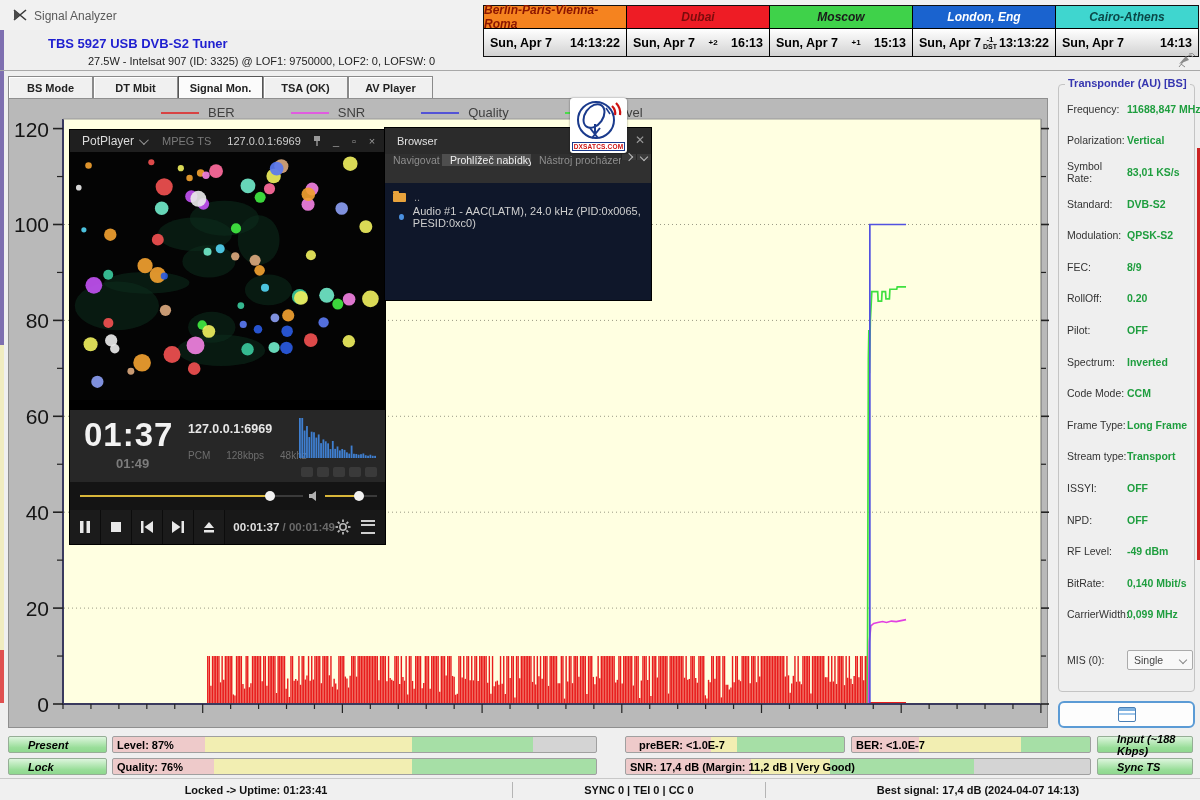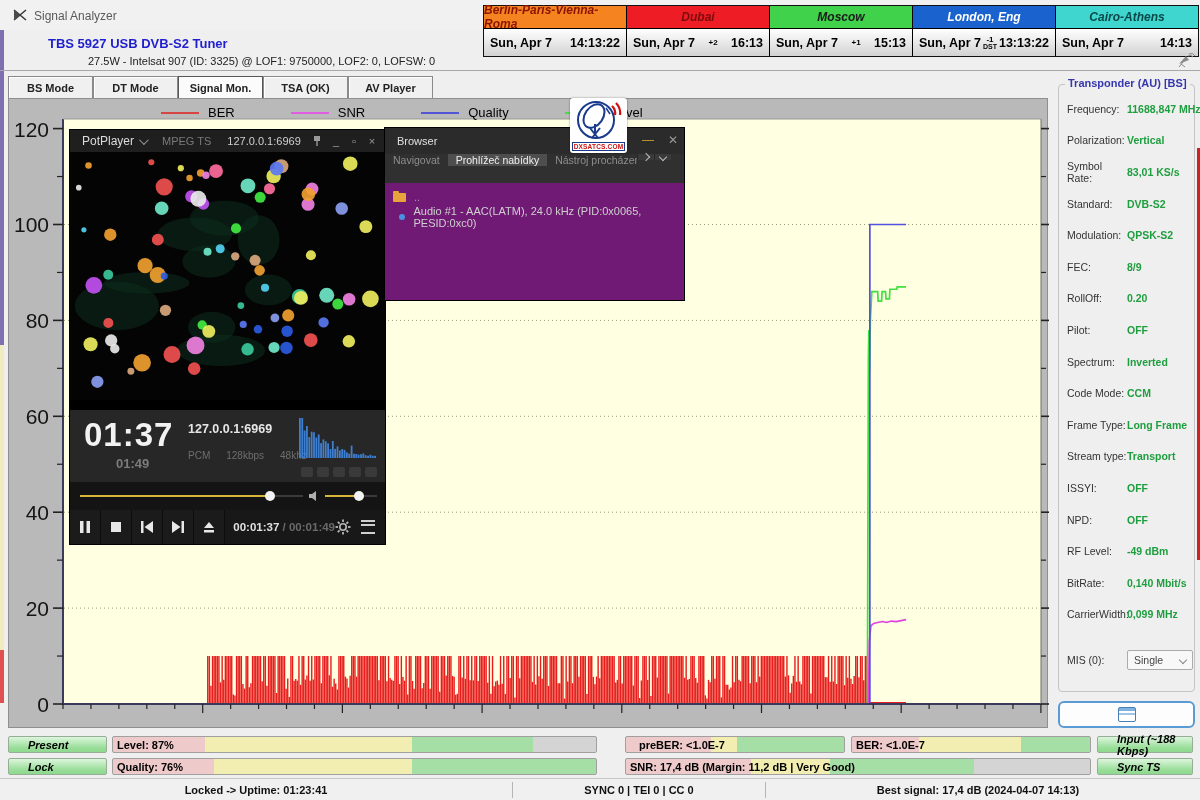--- a/index.html
+++ b/index.html
@@ -29,21 +29,21 @@
   .toprule{left:0;top:70px;width:1200px;height:1px;background:#a8a8a8;}
   
   .tabs{left:8px;top:76px;display:flex;}
   .tab{width:83px;height:22px;background:#f0f0f0;border:1px solid #8a8a8a;
        box-shadow:inset 1px 1px 0 #ffffff;font-size:11px;font-weight:bold;color:#222;
        display:flex;align-items:center;justify-content:center;cursor:default;}
   .tab.active{background:#fbfbfb;border-color:#555;}
   
   .chart-widget{left:8px;top:98px;width:1040px;height:630px;background:#b9b9b9;border:1px solid #8f8f8f;box-sizing:border-box;}
   .legend{position:absolute;left:152px;top:6px;display:flex;gap:56px;}
-  .legend-item{display:flex;align-items:center;gap:9px;font-size:13px;color:#000000;}
+  .legend-item{display:flex;align-items:center;gap:9px;font-size:13px;color:#404040;}
   .legend-line{width:38px;height:2px;}
   #chart-svg{position:absolute;left:0;top:0;}
   
   .pp{left:70px;top:130px;width:315px;height:414px;background:#000;box-shadow:0 0 0 1px #000;}
   .pp-title{position:absolute;left:0;top:0;width:100%;height:22px;background:#1f1f1f;
             display:flex;align-items:center;font-size:11px;color:#cfcfcf;}
   .pp-name{margin-left:12px;font-size:12px;color:#dcdcdc;}
   .pp-chev{margin-left:5px;width:6px;height:6px;border-right:1px solid #9a9a9a;border-bottom:1px solid #9a9a9a;transform:rotate(45deg) translateY(-2px);}
   .pp-fmt{margin-left:16px;color:#7a7a7a;}
   .pp-src{margin-left:16px;color:#cfcfcf;}
@@ -64,21 +64,21 @@
   .pp-vol{position:absolute;left:255px;top:13px;width:52px;height:2px;background:#3a3a3a;}
   .pp-vol-fill{position:absolute;left:0;top:0;height:2px;width:62%;background:#d8b63a;}
   .pp-ctrl{position:absolute;left:0;top:380px;width:315px;height:34px;background:#181818;display:flex;align-items:center;}
   .pp-btn{width:35px;height:34px;background:#1b1b1b;border-right:1px solid #0c0c0c;display:flex;align-items:center;justify-content:center;}
   .pp-time{margin-left:8px;font-size:11.5px;font-weight:bold;color:#e0e0e0;white-space:nowrap;}
   .pp-time .dim{color:#6a6a6a;}
   .pp-right{margin-left:auto;display:flex;align-items:center;gap:10px;margin-right:10px;}
   .menu-icon{width:14px;height:10px;border-top:2px solid #cfcfcf;border-bottom:2px solid #cfcfcf;}
   .menu-icon i{display:block;height:2px;background:#cfcfcf;margin-top:2px;}
   
-  .br{left:385px;top:128px;width:266px;height:172px;background:#701a75;box-shadow:0 0 0 1px #000;padding-left:33px;}
+  .br{left:385px;top:128px;width:266px;height:172px;background:#0f172a;box-shadow:0 0 0 1px #000;}
   .br-title{position:absolute;left:0;top:0;width:100%;height:26px;background:#2b2b2b;display:flex;align-items:center;}
   .br-name{margin-left:12px;font-size:11px;color:#e0e0e0;}
   .br-close{position:absolute;right:6px;top:5px;color:#9a9a9a;font-size:12px;}
   .br-min{position:absolute;right:30px;top:5px;color:#c8a030;font-size:12px;}
   .br-tabs{position:absolute;left:0;top:26px;width:100%;height:29px;background:#303030;display:flex;align-items:flex-start;}
   .br-tab{display:flex;align-items:center;padding:0 8px;font-size:10.5px;color:#8e8e8e;white-space:nowrap;overflow:hidden;}
   .br-tab.active{background:#4e4e4e;color:#f0f0f0;}
   .br-navbtn{width:16px;background:#3a3a3a;border-left:1px solid #262626;display:flex;align-items:center;justify-content:center;}
   .chev-r{width:5px;height:5px;border-right:1px solid #bbb;border-top:1px solid #bbb;transform:rotate(45deg);}
   .chev-d{width:5px;height:5px;border-right:1px solid #bbb;border-bottom:1px solid #bbb;transform:rotate(45deg);}
@@ -192,21 +192,21 @@
     <path d="M12 4 q3 -2 5 1 M13 2 q4 -2 6 2" stroke="#8a8a8a" fill="none" stroke-width="1"></path>
     <path d="M5 12 L9 15 M7 10 L3 15" stroke="#8a8a8a" stroke-width="1"></path>
   </svg>
 
   <div class="abs device-title">TBS 5927 USB DVB-S2 Tuner</div>
   <div class="abs device-sub">27.5W - Intelsat 907 (ID: 3325) @ LOF1: 9750000, LOF2: 0, LOFSW: 0</div>
   <div class="abs toprule"></div>
 
   <div class="abs tabs">
     <div class="tab">BS Mode</div>
-    <div class="tab">DT Mode</div>
+    <div class="tab">DT Mbit</div>
     <div class="tab active">Signal Mon.</div>
     <div class="tab">TSA (OK)</div>
     <div class="tab">AV Player</div>
   </div>
 
   <div class="abs chart-widget">
     <svg id="chart-svg" width="1040" height="630">
         <rect x="54" y="20" width="978" height="585" fill="#ffffe1"></rect>
         <line x1="55" y1="509.0983606557377" x2="1031" y2="509.0983606557377" stroke="#9a9a85" stroke-width="1" stroke-dasharray="1,3"></line>
         <line x1="55" y1="413.1967213114754" x2="1031" y2="413.1967213114754" stroke="#9a9a85" stroke-width="1" stroke-dasharray="1,3"></line>

